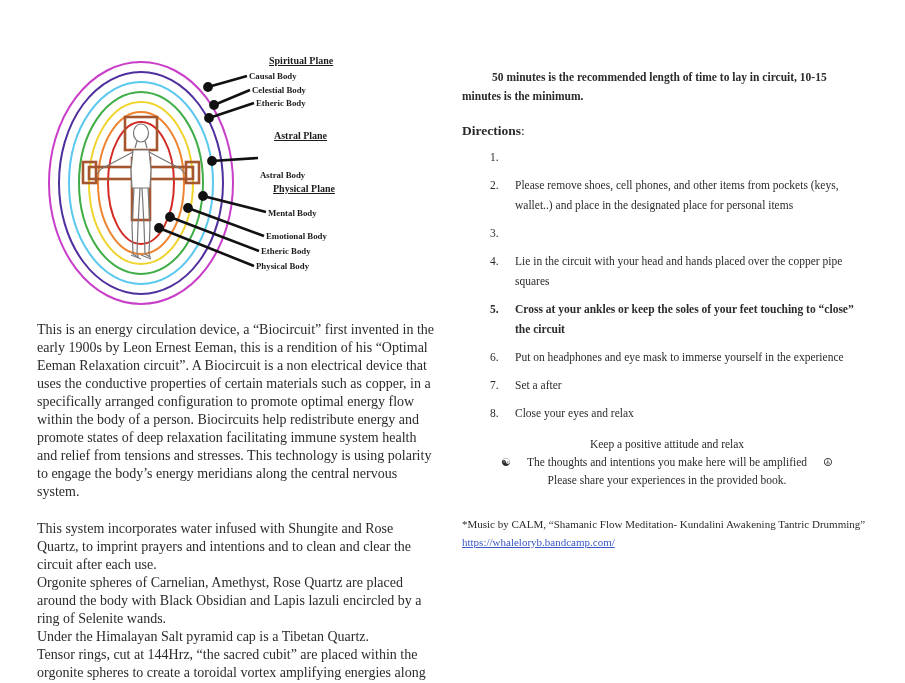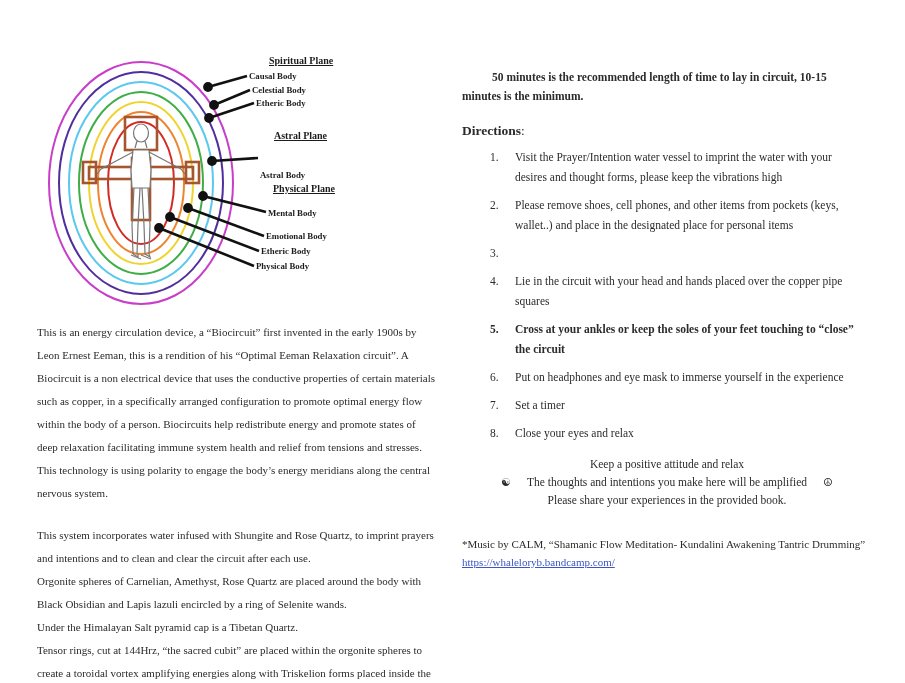--- a/index.html
+++ b/index.html
@@ -14,21 +14,21 @@
   .diagram svg{position:absolute;left:0;top:0;}
   .plane-heading{
     position:absolute;font-weight:bold;font-size:10px;line-height:12px;
     text-decoration:underline;white-space:nowrap;color:#1c1c1c;margin-left:8px;
   }
   .body-label{
     position:absolute;font-weight:bold;font-size:8.8px;line-height:10px;
     white-space:nowrap;color:#1c1c1c;
   }
   .para{
-    font-size:11px;line-height:23px;white-space:pre-line;
+    font-size:14px;line-height:18px;white-space:pre-line;
     color:#2b2b2b;text-align:left;
   }
   .para.p1{margin-top:9px;}
   .para.p2{margin-top:19px;}
   .para.p3{}
   
   .right-col{position:absolute;left:462px;top:68px;width:428px;}
   .intro{font-weight:bold;font-size:11.5px;line-height:19px;text-indent:30px;width:400px;}
   .directions-h{margin-top:16px;font-size:13.5px;line-height:18px;}
   .directions-h .dword{font-weight:bold;}
@@ -128,21 +128,20 @@
 
   <div class="intro">50 minutes is the recommended length of time to lay in circuit, 10-15 minutes is the minimum.</div>
 
   <div class="directions-h">
     <span class="dword">Directions</span><span class="colon">:</span>
   </div>
 
   <div class="steps">
       <div class="step">
         <span class="step-num">1.</span>
-        <span class="step-text">Visit the Prayer/Intention water vessel to imprint the water with your desires and thought forms, please keep the vibrations high</span>
       </div>
       <div class="step">
         <span class="step-num">2.</span>
         <span class="step-text">Please remove shoes, cell phones, and other items from pockets (keys, wallet..) and place in the designated place for personal items</span>
       </div>
       <div class="step">
         <span class="step-num">3.</span>
       </div>
       <div class="step">
         <span class="step-num">4.</span>
@@ -151,21 +150,21 @@
       <div class="step bold">
         <span class="step-num">5.</span>
         <span class="step-text">Cross at your ankles or keep the soles of your feet touching to “close” the circuit</span>
       </div>
       <div class="step">
         <span class="step-num">6.</span>
         <span class="step-text">Put on headphones  and eye mask to immerse yourself in the experience</span>
       </div>
       <div class="step">
         <span class="step-num">7.</span>
-        <span class="step-text">Set a timer</span>
+        <span class="step-text">Set a after</span>
       </div>
       <div class="step">
         <span class="step-num">8.</span>
         <span class="step-text">Close your eyes and relax</span>
       </div>
     </div>
 
   <div class="closing">
     <div>Keep a positive attitude and relax</div>
     <div class="amp-line">

